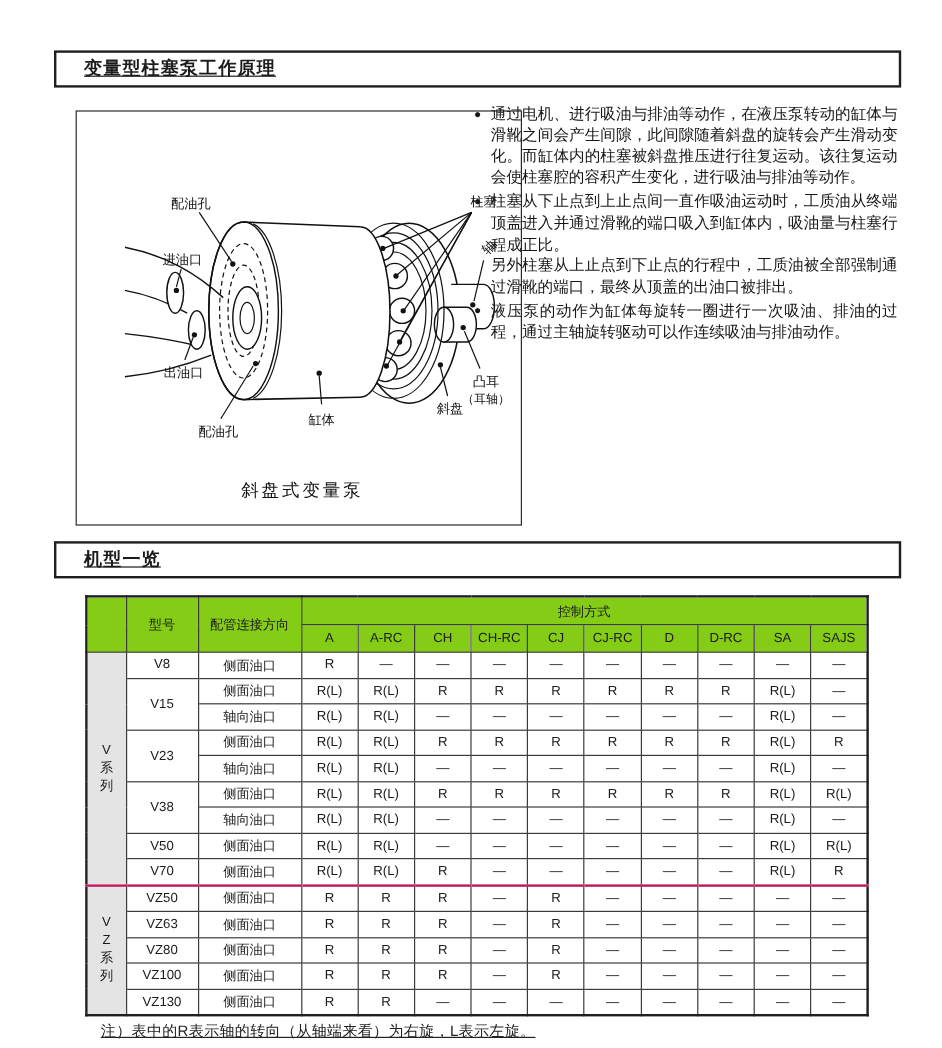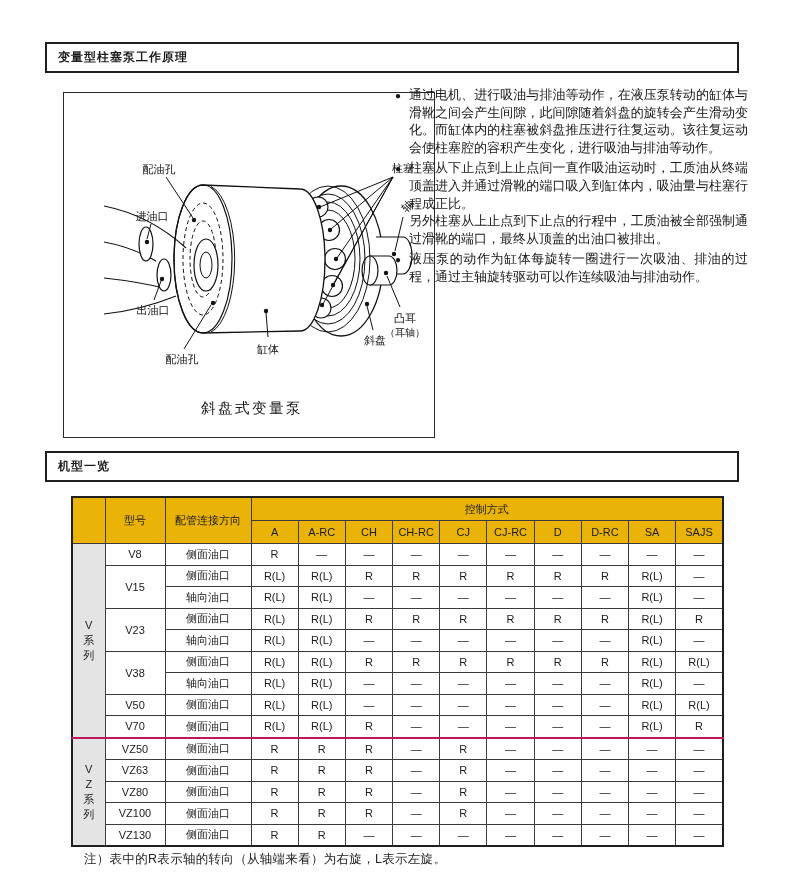--- a/index.html
+++ b/index.html
@@ -4,22 +4,23 @@
 <style>
   html,body{margin:0;padding:0;}
   body{
     width:785px;height:873px;position:relative;background:#ffffff;
     font-family:"Liberation Sans","DejaVu Sans",sans-serif;color:#1c1c1c;
     -webkit-font-smoothing:antialiased;
   }
   .section-title{
     position:absolute;left:45px;width:679px;height:27px;
     border:2px solid #1f1f1f;display:flex;align-items:center;
-    padding-left:11px;font-size:12px;font-weight:bold;letter-spacing:1px;
+    padding-left:23px;font-size:15px;font-weight:bold;letter-spacing:1px;
     background:#fff;
+    text-decoration:underline;
   }
   #title1{top:42px;}
   #title2{top:451px;}
 
   .diagram-box{
     position:absolute;left:63px;top:92px;width:330px;height:344px;
     border:1.5px solid #2a2a2a;background:#fff;padding-left:40px;
   }
   .diagram-box svg{display:block;}
 
@@ -34,32 +35,33 @@
   .pump-table{
     position:absolute;left:71px;top:496px;
     border-collapse:collapse;table-layout:fixed;width:651px;
     font-size:11px;color:#1b1b1b;background:#fff;
     border:2px solid #1f1f1f;
   }
   .pump-table th,.pump-table td{
     border:1px solid #3c3c3c;text-align:center;vertical-align:middle;
     padding:0;font-weight:normal;overflow:hidden;
   }
-  .pump-table thead th{background:#eab308;height:22px;}
+  .pump-table thead th{background:#84cc16;height:22px;}
   .pump-table td{height:20.5px;background:#fff;}
   .pump-table td.series-cell{
     background:#e4e4e4;font-size:11px;line-height:15px;padding:4px 0;
   }
   .pump-table td.model-cell{font-weight:500;}
   .pump-table tr.series-split td{border-top:2px solid #be185d;}
   .series-char{display:block;}
 
   .note{
     position:absolute;left:84px;top:851px;font-size:12.5px;color:#222;
     letter-spacing:0.3px;
+    text-decoration:underline;
   }
   svg text{fill:#111;}
 </style>
 </head>
 <body>
 
 <div id="title1" class="section-title">变量型柱塞泵工作原理</div>
 
 <div class="diagram-box">
   <svg width="330" height="344" viewBox="0 0 330 344">

